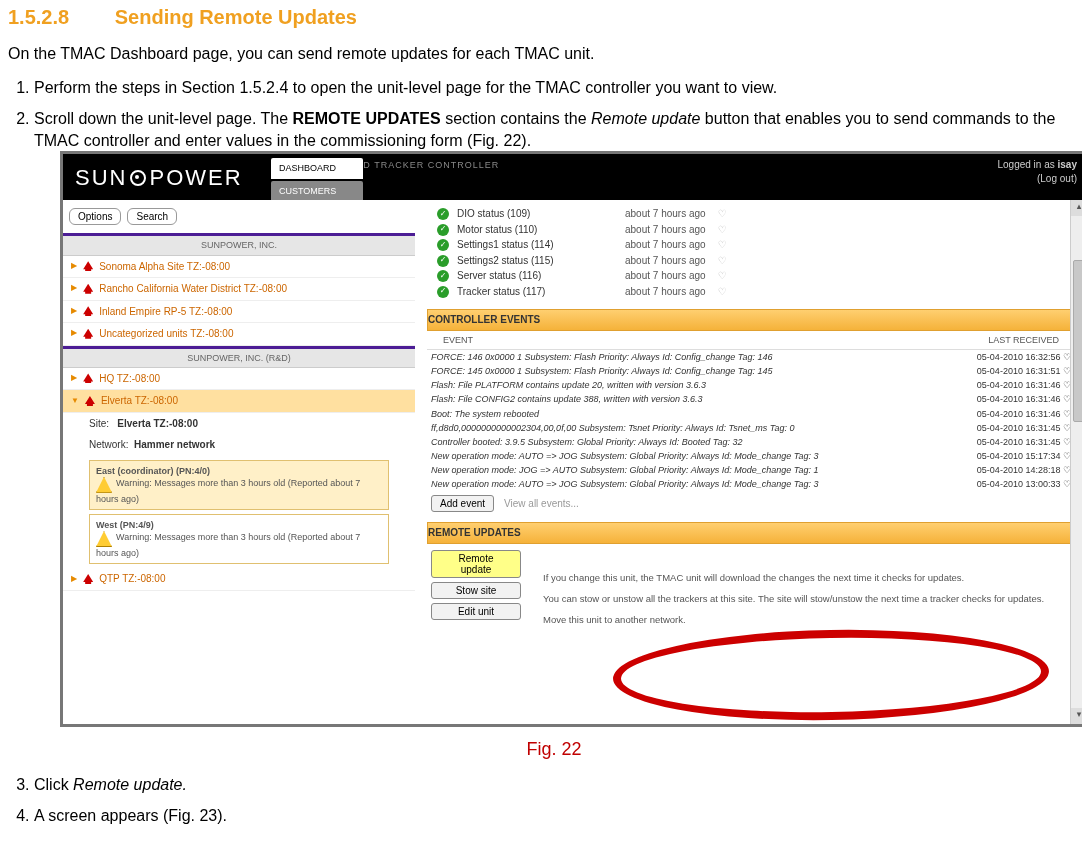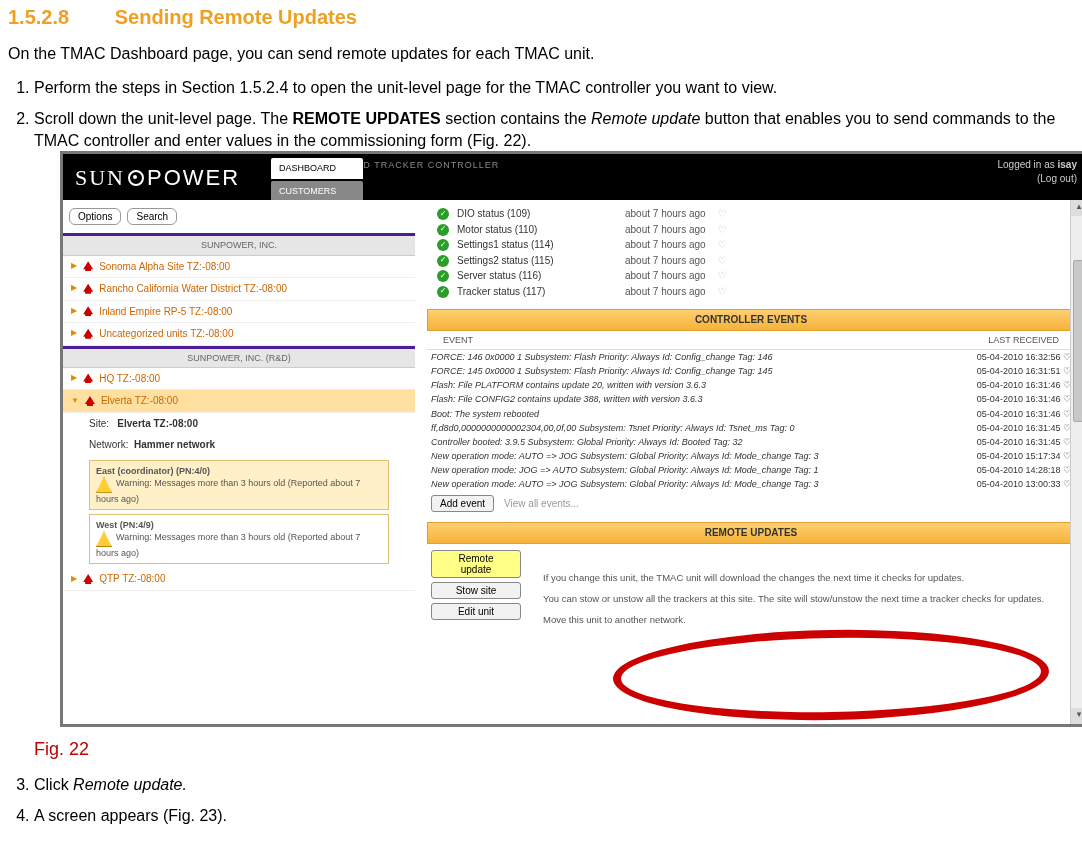--- a/index.html
+++ b/index.html
@@ -9,32 +9,32 @@
   margin: 0;
   padding: 6px 8px;
   width: 1066px;
 }
 .section-number { color: #f0a020; font-weight: bold; margin-right: 40px; font-size: 20px; }
 .section-title  { color: #f0a020; font-weight: bold; font-size: 20px; }
 h1 { margin: 0 0 14px 0; font-size: 20px; font-weight: bold; }
 p { margin: 0 0 12px 0; line-height: 1.35; }
 ol { margin: 0; padding-left: 26px; }
 ol li { margin-bottom: 10px; line-height: 1.35; }
-.fig-caption { color: #c00000; font-size: 18px; margin: 10px 0 12px 0; }
+.fig-caption { color: #c00000; font-size: 18px; margin: 10px 0 12px 0; text-align: center; }
 
 
 .screenshot {
   width: 1024px; height: 570px;
   border: 3px solid #777; margin-left: 26px;
   background: #fff; position: relative; overflow: hidden;
   font-family: Verdana, Arial, sans-serif; font-size: 10px; color: #333;
 }
 .topbar { height: 46px; background: #000; display: flex; align-items: center; padding: 0 12px; position: relative; }
 .logo { display: flex; align-items: baseline; gap: 1px; }
-.logo-sun { color: #fff; font-size: 22px; letter-spacing: 2px; font-weight: 300; font-family: Liberation Serif, serif; }
+.logo-sun { color: #fff; font-size: 22px; letter-spacing: 2px; font-weight: 300; }
 .logo-power { color: #fff; font-size: 22px; letter-spacing: 2px; font-weight: 300; }
 .logo-sep { display:inline-block; width:12px; height:12px; border:2px solid #fff; border-radius:50%; margin:0 2px; position:relative; top:1px;}
 .logo-sep::after{content:"";position:absolute;left:3px;top:3px;width:4px;height:4px;border-radius:50%;background:#fff;}
 .tmac-title { position:absolute; left:208px; top:5px; color:#888; font-size:9px; letter-spacing:1px; }
 .login-info { position:absolute; right:10px; top:4px; color:#ccc; font-size:10px; text-align:right; }
 .login-info a { color:#ccc; text-decoration:none; }
 
 .tabbar { position:absolute; left:208px; top:4px; display:flex; gap:2px;flex-direction:column; }
 .tab { background:#888; color:#fff; font-size:9px; padding:4px 8px; border-radius:2px 2px 0 0; }
 .tab.active { background:#fff; color:#000; }
@@ -61,21 +61,21 @@
 .scrollbar .arrowu, .scrollbar .arrowd { position:absolute; left:0;right:0;height:16px;background:#ddd;text-align:center;font-size:9px;color:#555;}
 .scrollbar .arrowu{top:0;} .scrollbar .arrowd{bottom:0;}
 
 .status-list { padding:6px 10px 2px 22px; }
 .status-row { display:flex; align-items:center; gap:8px; padding:1px 0; font-size:10px; color:#333;}
 .status-row .ok { width:12px;height:12px;border-radius:50%;background:#2a9d2a;display:inline-flex;align-items:center;justify-content:center;color:#fff;font-size:8px;}
 .status-row .name { width:160px; }
 .status-row .time { color:#555; }
 .heart { color:#bbb; font-size:10px; margin-left:4px; }
 
-.panel-head { background:linear-gradient(#ffcf70,#f5b23a); border:1px solid #e0a030; font-weight:bold; text-align:center; font-size:10px; padding:3px 16px; margin:8px 12px 0 12px;}
+.panel-head { background:linear-gradient(#ffcf70,#f5b23a); border:1px solid #e0a030; font-weight:bold; text-align:left; font-size:10px; padding:3px 0; margin:8px 12px 0 12px;}
 .ev-headrow { display:flex; justify-content:space-between; padding:3px 16px; font-size:9px; color:#555; border-bottom:1px solid #ddd; margin:0 12px;}
 .ev-row { display:flex; font-size:9px; color:#333; padding:1px 4px; margin:0 12px; }
 .ev-row .txt { flex:1;font-style:italic; }
 .ev-row .ts  { width:160px; text-align:right; color:#333; white-space:nowrap; }
 .addev { margin:4px 16px; display:flex; align-items:center; gap:10px; }
 .addev button{ font-size:10px; padding:2px 8px; border:1px solid #888; background:#f2f2f2; border-radius:3px;}
 .addev a{ color:#999; font-size:10px; text-decoration:none;}
 
 .ru-wrap { margin:10px 12px 0 12px; position:relative; }
 .ru-btns { position:absolute; left:4px; top:28px; display:flex; flex-direction:column; gap:4px; }

